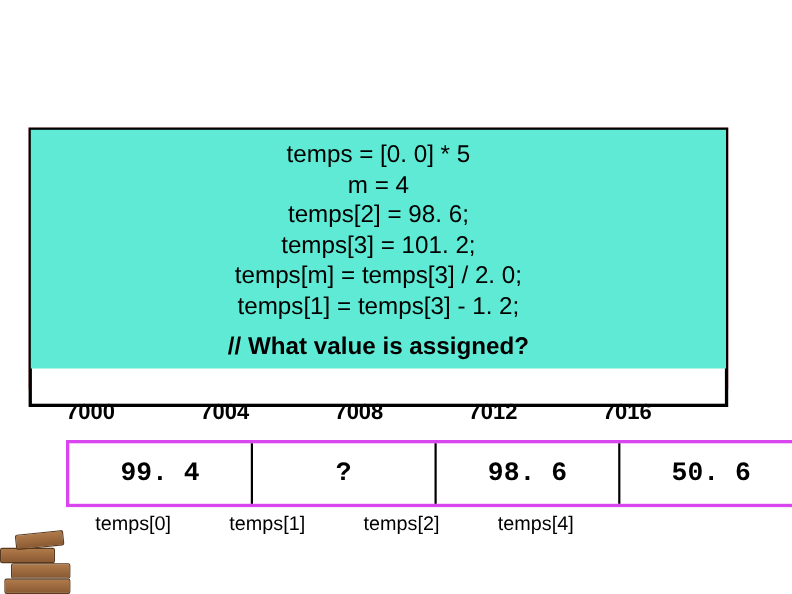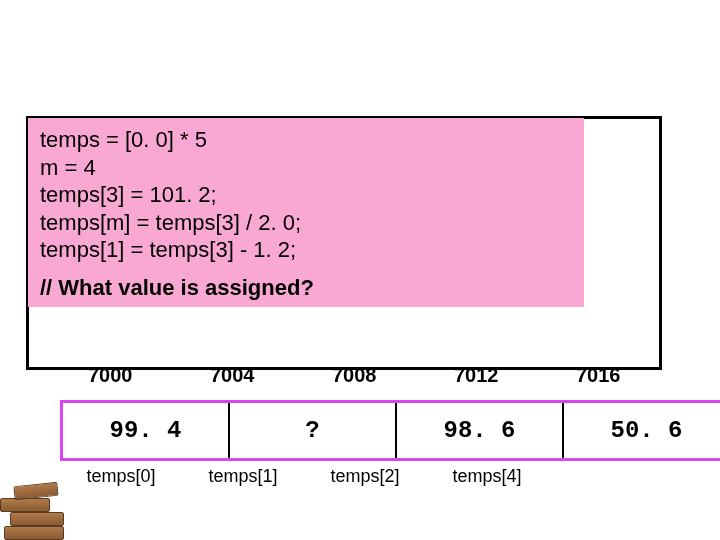--- a/index.html
+++ b/index.html
@@ -26,36 +26,36 @@
     left: 26px;
     width: 636px;
     height: 254px;
     border: 3px solid #000;
     background: #fff;
   }
   .code-box {
     position: absolute;
     top: 118px;
     left: 28px;
-    width: 556px;
+    width: 632px;
     padding: 8px 12px 6px 12px;
     font-size: 22px;
     line-height: 1.25;
     color: #000;
-    background: #f9a8d4;
+    background: #5eead4;
+    text-align: center;
   }
   .code-box .bold { font-weight: bold; margin-top: 10px; }
   .addr-row {
     position: absolute;
     top: 364px;
     left: 60px;
     display: flex;
     font-weight: bold;
     font-size: 20px;
-    margin-left: 28px;
   }
   .addr-row div {
     width: 122px;
   }
   .table-wrap {
     position: absolute;
     top: 400px;
     left: 60px;
     width: 672px;
     border: 3px solid #d946ef;
@@ -99,20 +99,21 @@
 </style>
 </head>
 <body>
 
 <div class="border-deco-outer"></div>
 <div class="border-deco-inner"></div>
 
 <div class="code-box">
   <div>temps = [0. 0] * 5</div>
   <div>m = 4</div>
+  <div>temps[2] = 98. 6;</div>
   <div>temps[3] = 101. 2;</div>
   <div>temps[m] = temps[3] / 2. 0;</div>
   <div>temps[1] = temps[3] - 1. 2;</div>
   <div class="bold">// What value is assigned?</div>
 </div>
 
 <div class="addr-row">
   <div>7000</div>
   <div>7004</div>
   <div>7008</div>

